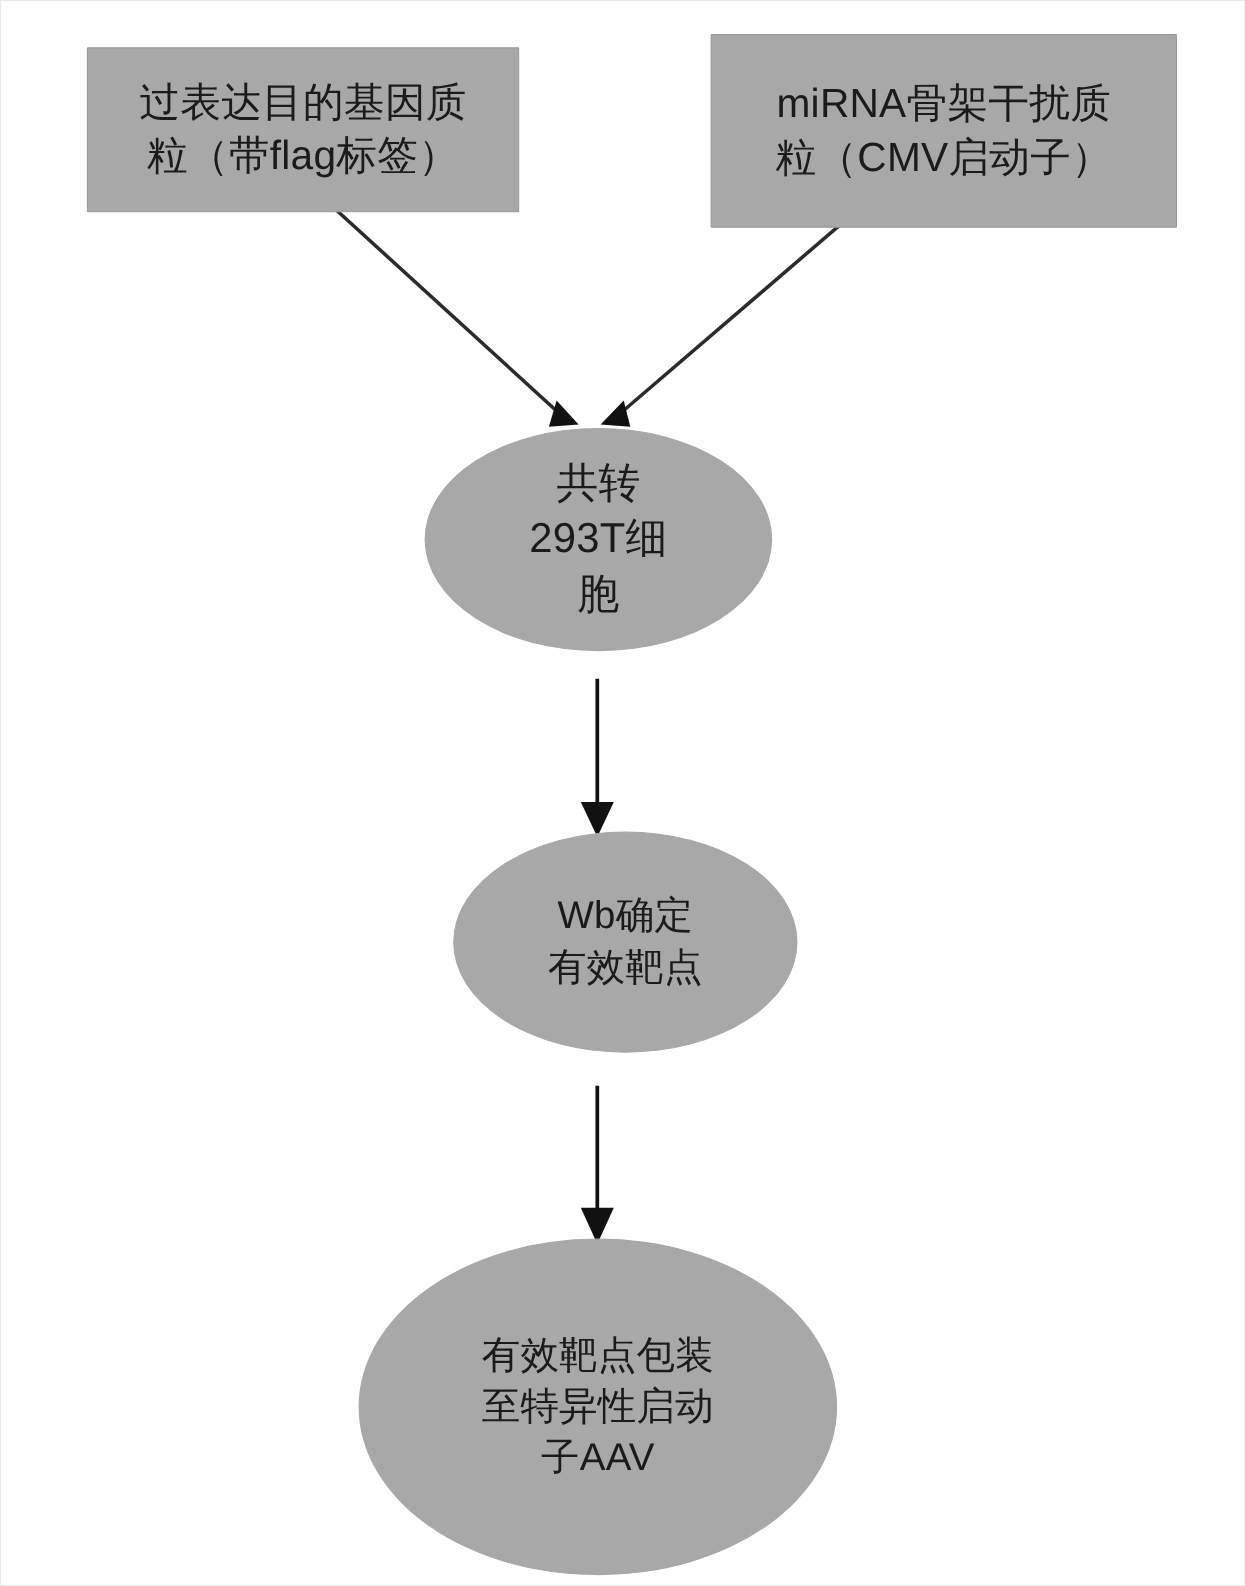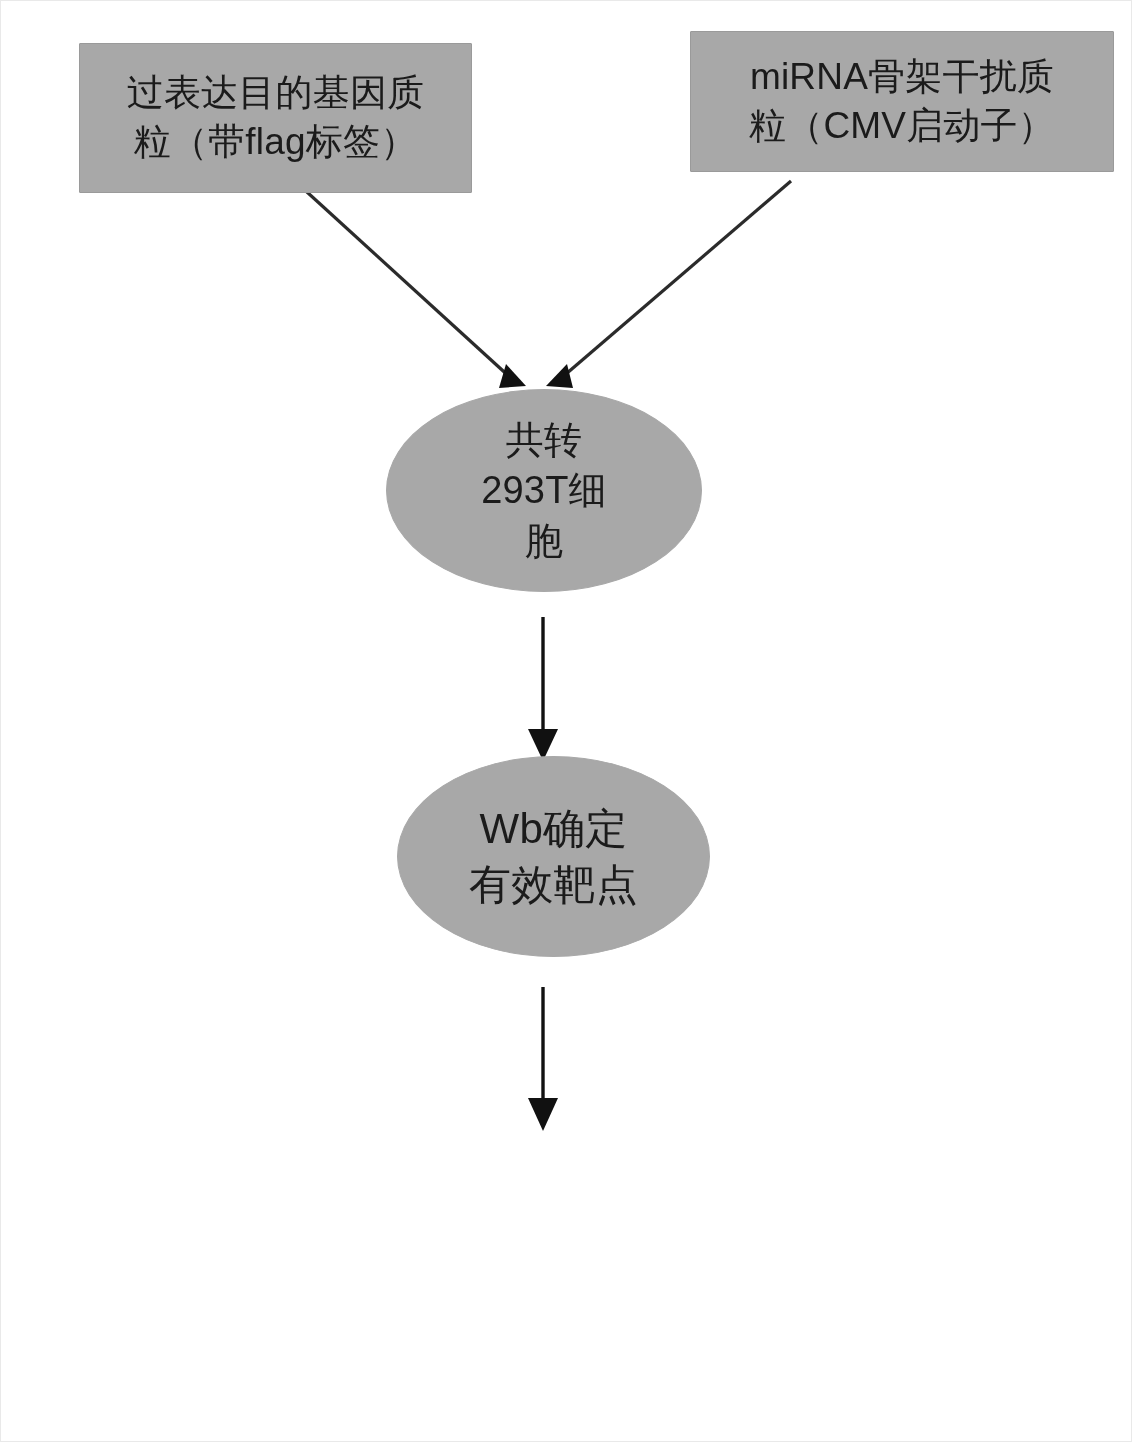--- a/index.html
+++ b/index.html
@@ -56,32 +56,31 @@
   }
 
   
   #node-plasmid-overexpress {
     left: 78px;  top: 30px;  width: 393px; height: 150px;
     font-size: 37px;
     padding: 0 26px;
     margin-top: 12px;
   }
   #node-plasmid-mirna {
-    left: 645px; top: 30px;  width: 424px; height: 141px;
+    left: 645px; top: 30px;  width: 424px; height: 176px;
     font-size: 37px;
     padding: 0 26px;
-    margin-left: 44px;
   }
   #node-cotransfect {
     left: 385px; top: 388px; width: 316px; height: 203px;
     font-size: 38px;
   }
   #node-wb {
-    left: 396px; top: 755px; width: 313px; height: 201px;
-    font-size: 42px;
+    left: 411px; top: 755px; width: 313px; height: 201px;
+    font-size: 35px;
   }
   #node-aav {
     left: 325px; top: 1125px; width: 435px; height: 306px;
     font-size: 35px;
   }
 </style>
 </head>
 <body>
 
 <div id="canvas">
@@ -123,14 +122,19 @@
     <span class="node-text">共转
 293T细
 胞</span>
   </div>
 
   <div class="node node-ellipse" id="node-wb">
     <span class="node-text">Wb确定
 有效靶点</span>
   </div>
 
+  <div class="node node-ellipse" id="node-aav">
+    <span class="node-text">有效靶点包装
+至特异性启动
+子AAV</span>
+  </div>
 
 </div>
 
 </body></html>

